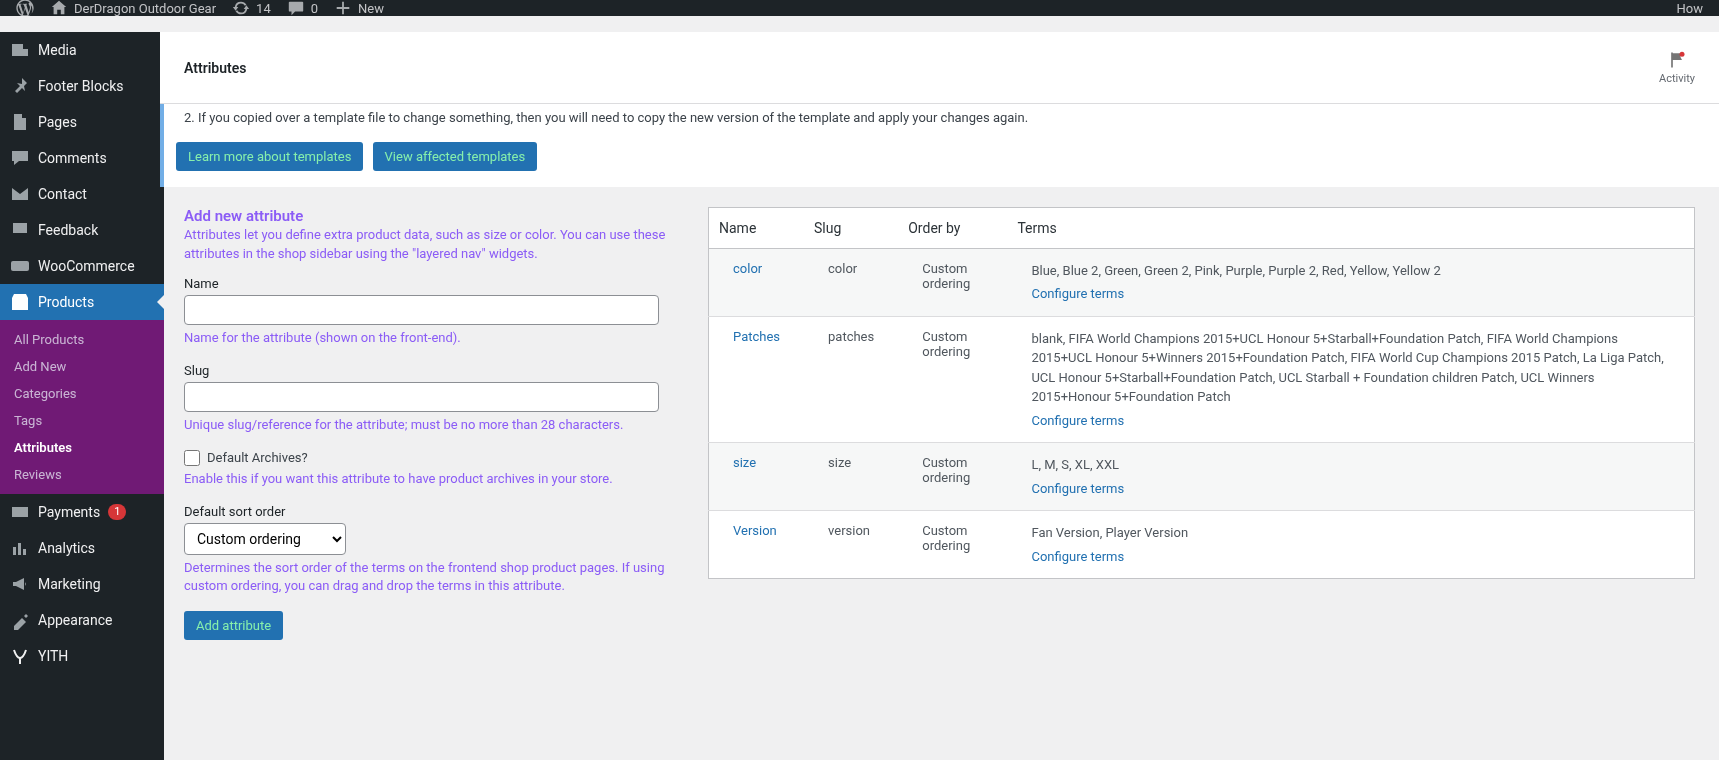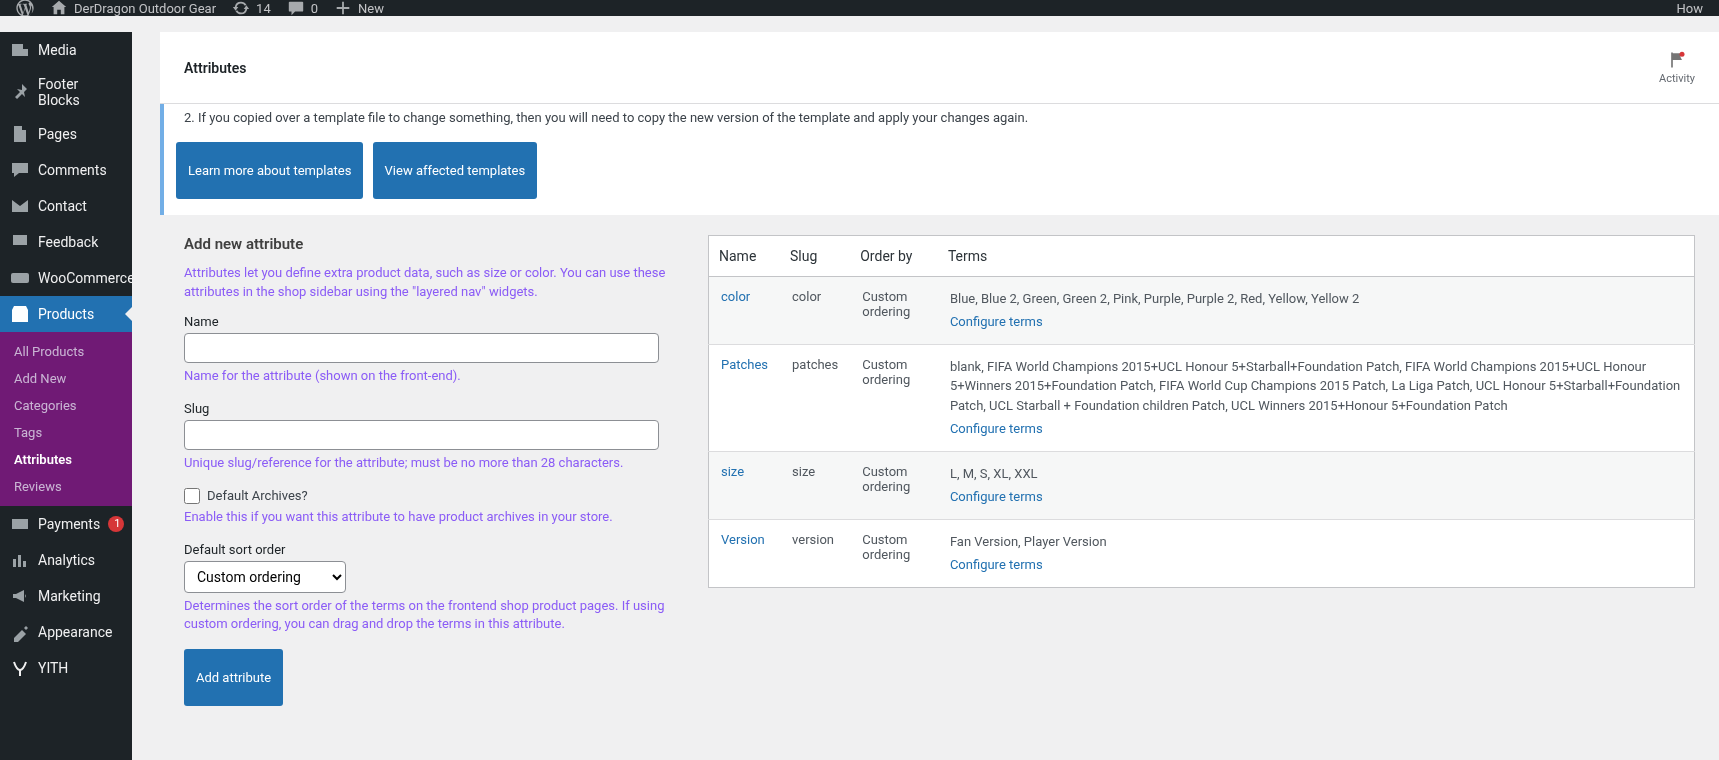--- a/index.html
+++ b/index.html
@@ -3,21 +3,21 @@
 <meta charset="utf-8">
 <style>
   *{box-sizing:border-box;margin:0;padding:0;font-family:-apple-system,BlinkMacSystemFont,"Segoe UI",Roboto,sans-serif}
   body{background:#f0f0f1;color:#3c434a;font-size:13px;overflow:hidden}
   
   #adminbar{background:#1d2327;color:#f0f0f1;height:16px;display:flex;align-items:center;padding:0 8px;font-size:13px;position:relative;z-index:10}
   #adminbar .ab-item{display:flex;align-items:center;gap:6px;padding:0 8px;height:32px;color:#c3c4c7;cursor:pointer}
   #adminbar .ab-right{margin-left:auto}
   .ab-icon{width:18px;height:18px;display:inline-flex;align-items:center;justify-content:center;fill:#a7aaad}
   
-  #sidebar{position:absolute;top:32px;left:0;bottom:0;width:132px;background:#1d2327;color:#f0f0f1;overflow:hidden}
+  #sidebar{position:absolute;top:32px;left:0;bottom:0;width:164px;background:#1d2327;color:#f0f0f1;overflow:hidden}
   #sidebar .menu{list-style:none}
   #sidebar .menu li{display:flex;align-items:center;gap:8px;padding:8px 10px;color:#f0f0f1;font-size:14px;cursor:pointer;position:relative}
   #sidebar .menu li.top{color:#f0f0f1}
   #sidebar .menu li.top .micon{width:20px;height:20px;fill:rgba(240,246,252,.6);flex:none}
   #sidebar .menu li.current{background:#2271b1;color:#fff}
   #sidebar .menu li.current .micon{fill:#fff}
   #sidebar .menu li.current::after{content:"";position:absolute;right:-1px;top:50%;margin-top:-8px;border:8px solid transparent;border-right-color:#f0f0f1}
   #sidebar .submenu{background:#701a75;list-style:none;padding:6px 0}
   #sidebar .submenu li{padding:6px 12px 6px 14px;font-size:13px;color:rgba(240,246,252,.7)}
   #sidebar .submenu li.active{color:#fff;font-weight:600}
@@ -25,36 +25,36 @@
   
   #content{position:absolute;top:32px;left:160px;right:0;bottom:0;overflow:auto}
   .header-bar{background:#fff;padding:18px 24px;display:flex;align-items:center;border-bottom:1px solid #dcdcde}
   .header-bar h1{font-size:14px;font-weight:600;color:#1d2327}
   .header-bar .activity{margin-left:auto;text-align:center;color:#646970;font-size:11px}
   .header-bar .activity svg{width:20px;height:20px;fill:#757575;display:block;margin:0 auto 2px}
   .header-bar .activity .dot{fill:#d63638}
   .notice{margin:0;background:#fff;border-left:4px solid #72aee6;padding:4px 12px 16px 12px;color:#3c434a}
   .notice ol{margin:0 0 14px 22px}
   .notice li{line-height:1.5;font-size:13px;color:#3c434a;margin-bottom:4px}
-  .btn{background:#2271b1;color:#ffffff;border:none;border-radius:3px;padding:21px 12px;font-size:13px;cursor:pointer;margin-right:6px}
+  .btn{background:#2271b1;color:#86efac;border:none;border-radius:3px;padding:7px 12px;font-size:13px;cursor:pointer;margin-right:6px}
   .wrap{padding:20px 24px;display:flex;gap:24px;align-items:flex-start}
   .col-left{flex:0 0 500px;max-width:500px}
-  .col-left h2{font-size:15px;font-weight:600;color:#404040;margin-bottom:10px}
+  .col-left h2{font-size:15px;font-weight:600;color:#8b5cf6;margin-bottom:0}
   .col-left p{color:#8b5cf6;font-size:13px;line-height:1.5;margin-bottom:12px}
   .form-field{margin-bottom:16px}
   .form-field label{display:block;font-size:13px;color:#1d2327;margin-bottom:4px}
   .form-field input[type=text],.form-field select{width:100%;max-width:475px;padding:6px 8px;border:1px solid #8c8f94;border-radius:4px;font-size:14px;background:#fff}
   .form-field select{width:auto;padding-right:28px}
   .form-field .desc{color:#8b5cf6;font-size:13px;margin-top:4px;line-height:1.4}
   .form-field .cb{display:flex;align-items:center;gap:7px}
   .form-field .cb input{width:16px;height:16px;border:1px solid #8c8f94;border-radius:3px}
   .col-right{flex:1;min-width:0}
   table.attrs{width:100%;border-collapse:collapse;background:#fff;border:1px solid #c3c4c7}
   table.attrs th{text-align:left;padding:12px 10px;font-size:14px;font-weight:400;color:#2c3338;border-bottom:1px solid #c3c4c7;background:#fff}
-  table.attrs td{padding:12px 12px;vertical-align:top;font-size:13px;color:#50575e;border-top:1px solid #dcdcde}
+  table.attrs td{padding:12px 24px;vertical-align:top;font-size:13px;color:#50575e;border-top:1px solid #dcdcde}
   table.attrs tbody tr:nth-child(odd){background:#f6f7f7}
   table.attrs tbody tr:nth-child(even){background:#fff}
   table.attrs a{color:#2271b1;text-decoration:none}
   table.attrs .terms{line-height:1.5}
   table.attrs .cfg{display:block;margin-top:4px}
 </style>
 </head>
 <body>
 
 <div id="adminbar">

